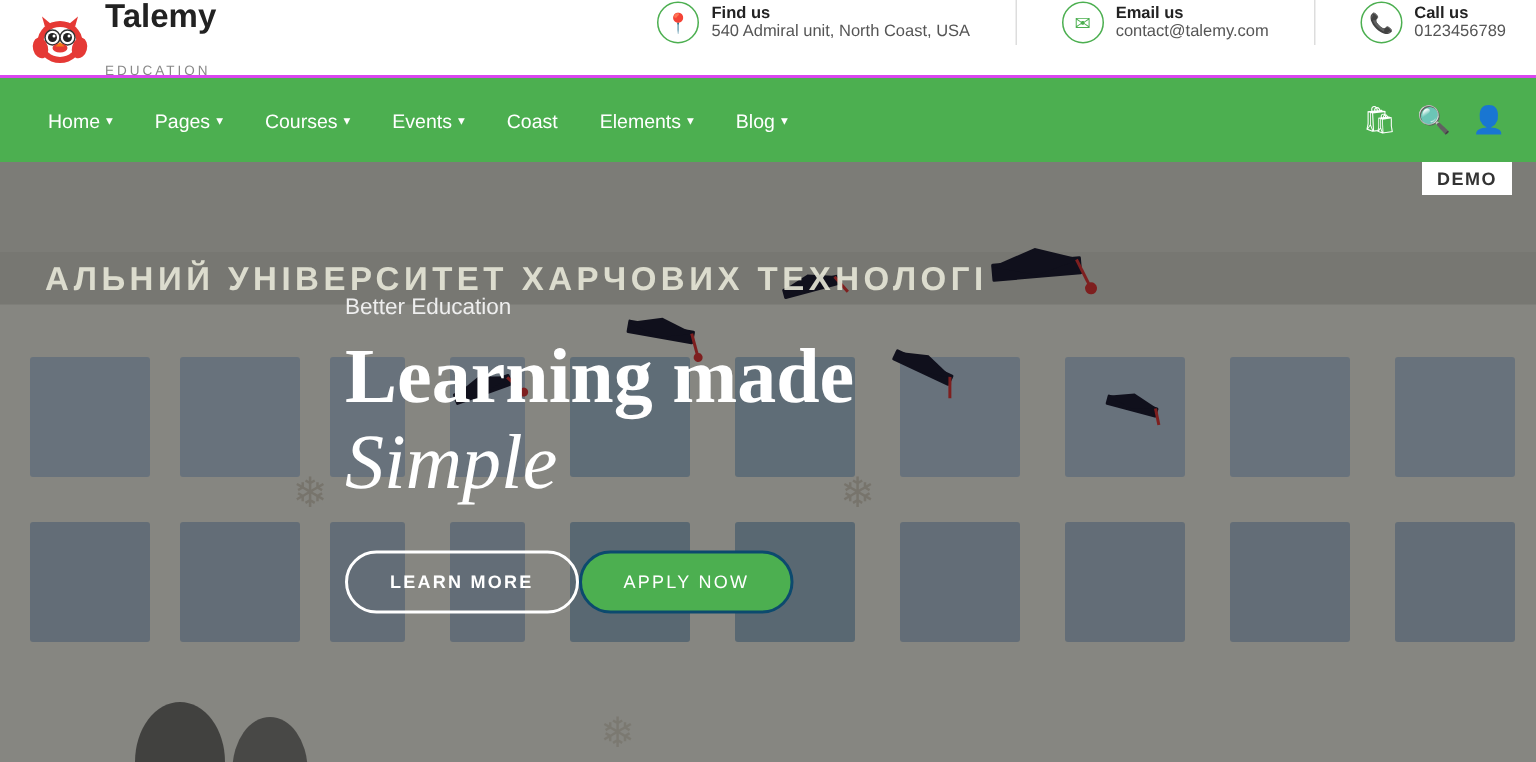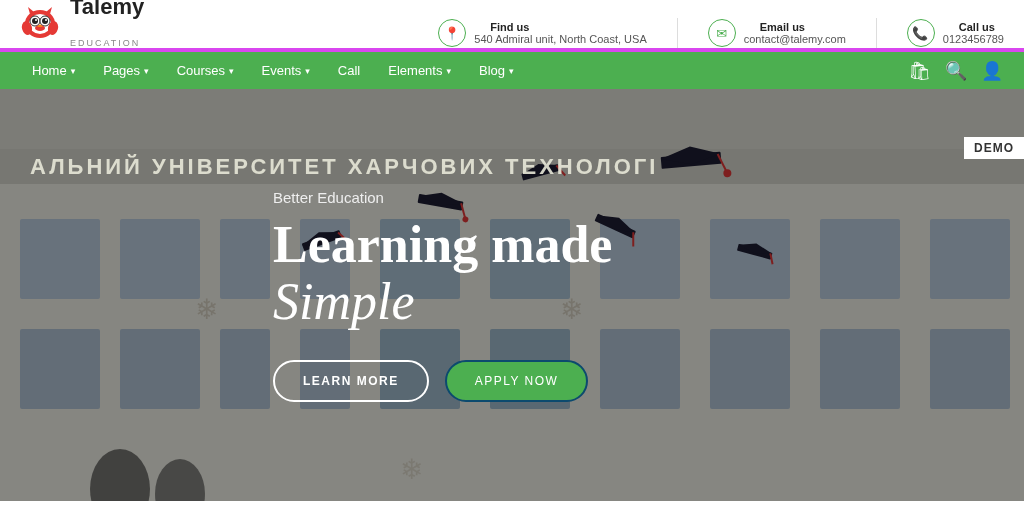--- a/index.html
+++ b/index.html
@@ -3,24 +3,24 @@
   <meta charset="utf-8">
   <style>
     * { margin: 0; padding: 0; box-sizing: border-box; }
     body { font-family: Arial, sans-serif; width: 1024px; height: 508px; overflow: hidden; position: relative; }
 
     
     #top-bar {
       background: #fff;
       height: 52px;
       display: flex;
-      align-items: flex-end;
+      align-items: flex-start;
       justify-content: space-between;
       padding: 0 20px;
-      border-bottom: 4px solid #d946ef;
+      border-bottom: 2px solid #d946ef;
     }
     #logo-area {
       display: flex;
       align-items: center;
       gap: 10px;
     }
     #logo-owl {
       width: 40px;
       height: 40px;
     }
@@ -62,36 +62,35 @@
       font-size: 13px;
     }
     .contact-text-block {
       display: flex;
       flex-direction: column;
     }
     .contact-label {
       font-size: 11px;
       font-weight: bold;
       color: #222;
-      margin-left: 16px;
     }
     .contact-value {
       font-size: 11px;
       color: #555;
     }
     .contact-divider {
       width: 1px;
       height: 30px;
       background: #ddd;
     }
 
     
     #nav-bar {
       background: #4caf50;
-      height: 37px;
+      height: 56px;
       display: flex;
       align-items: center;
       justify-content: space-between;
       padding: 0 20px;
     }
     #nav-links {
       display: flex;
       align-items: center;
       gap: 4px;
     }
@@ -135,24 +134,23 @@
     }
     
     #hero-building {
       position: absolute;
       inset: 0;
       z-index: 1;
     }
     #hero-content {
       position: absolute;
       left: 230px;
-      top: 100px;
+      top: 88px;
       z-index: 3;
       color: #fff;
-      margin-left: 43px;
     }
     #hero-subtitle {
       font-size: 15px;
       color: #eee;
       margin-bottom: 10px;
       font-weight: 400;
     }
     #hero-title-line1 {
       font-size: 52px;
       font-weight: 800;
@@ -164,21 +162,20 @@
       font-size: 52px;
       font-weight: 400;
       font-style: italic;
       line-height: 1.1;
       color: #fff;
       font-family: Georgia, serif;
     }
     #hero-buttons {
       margin-top: 30px;
       display: flex;
-      gap: 16px;
       align-items: center;
     }
     #learn-more-btn {
       background: transparent;
       border: 2px solid #fff;
       color: #fff;
       padding: 12px 28px;
       font-size: 12px;
       font-weight: bold;
       letter-spacing: 1.5px;
@@ -194,29 +191,28 @@
       font-size: 12px;
       font-weight: normal;
       letter-spacing: 1.5px;
       text-transform: uppercase;
       border-radius: 25px;
       cursor: pointer;
     }
     #demo-badge {
       position: absolute;
       top: 0;
-      right: 0;
+      right: 16px;
       background: #fff;
       color: #333;
       font-size: 12px;
       font-weight: bold;
       padding: 4px 10px;
       z-index: 10;
       letter-spacing: 1px;
-      margin-top: 48px;
     }
   </style>
 </head>
 <body>
 
 <div id="top-bar">
   <div id="logo-area">
 
     <svg id="logo-owl" viewBox="0 0 40 40" xmlns="http://www.w3.org/2000/svg">
       <ellipse cx="20" cy="22" rx="15" ry="14" fill="#e53935"></ellipse>
@@ -281,21 +277,21 @@
     </div>
     <div class="nav-item">
       <span>Courses</span>
       <span class="nav-chevron">▾</span>
     </div>
     <div class="nav-item">
       <span>Events</span>
       <span class="nav-chevron">▾</span>
     </div>
     <div class="nav-item">
-      <span>Call</span>
+      <span>Coast</span>
     </div>
     <div class="nav-item">
       <span>Elements</span>
       <span class="nav-chevron">▾</span>
     </div>
     <div class="nav-item">
       <span>Blog</span>
       <span class="nav-chevron">▾</span>
     </div>
   </div>

